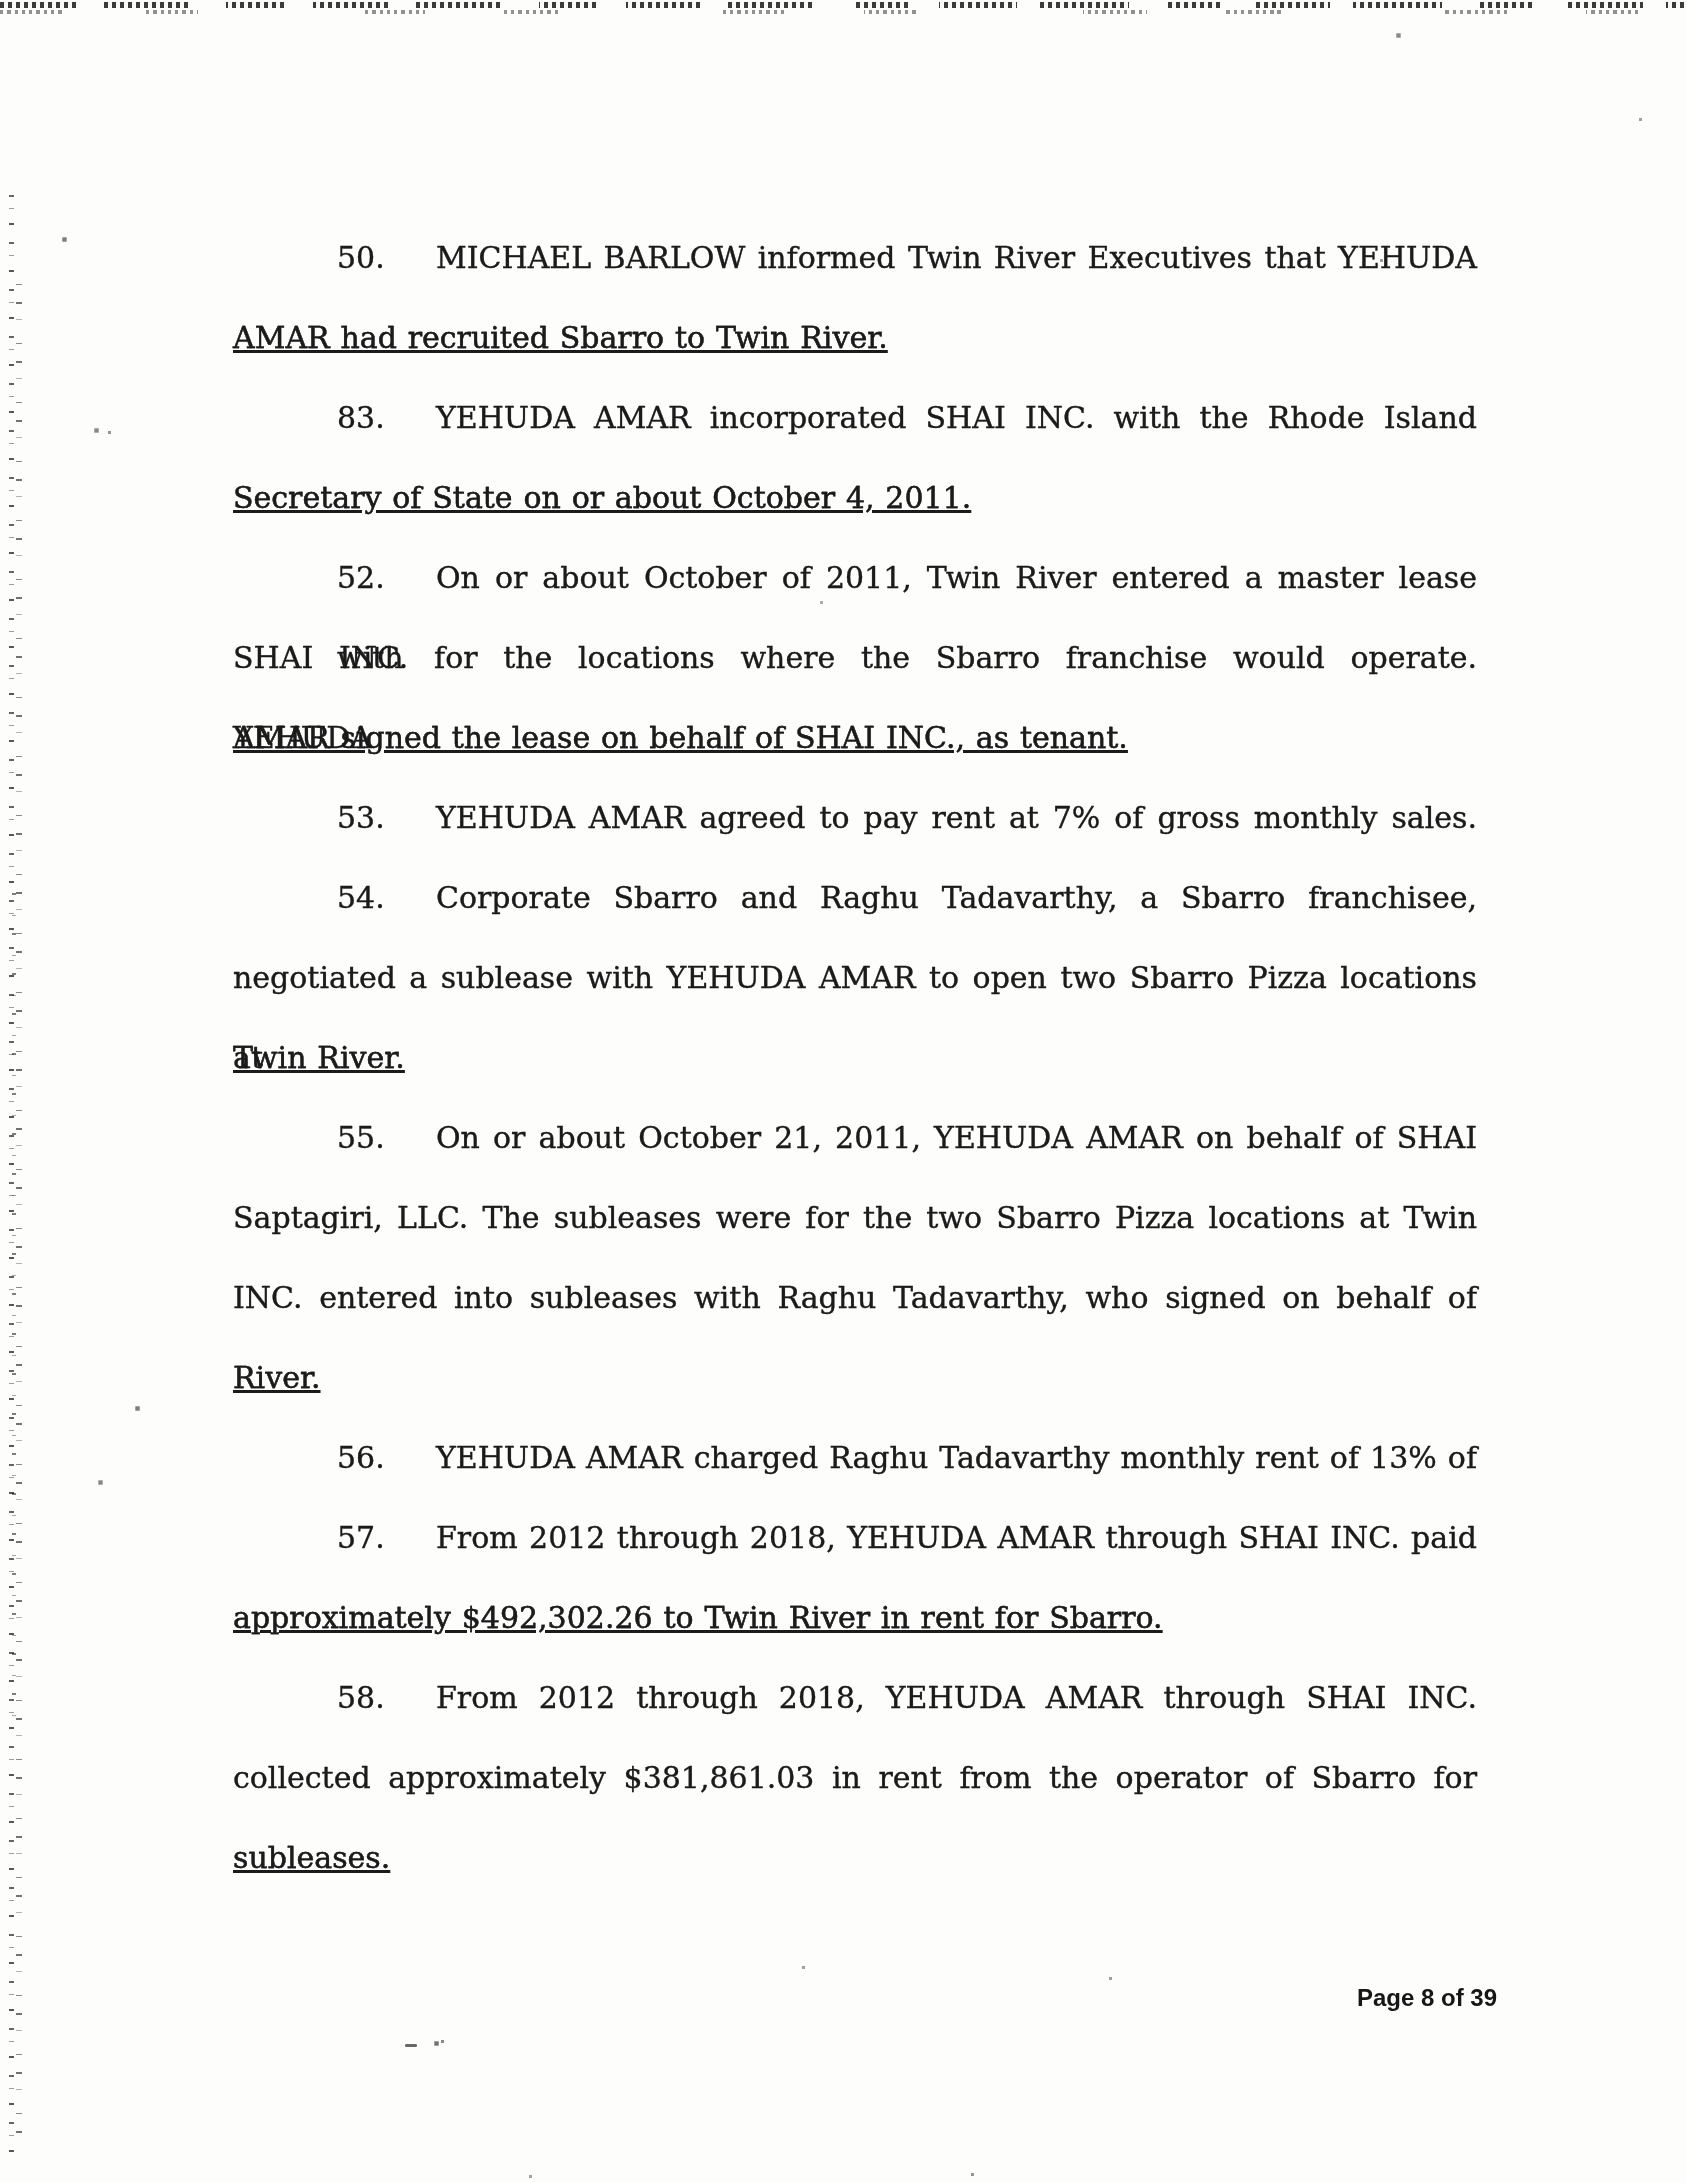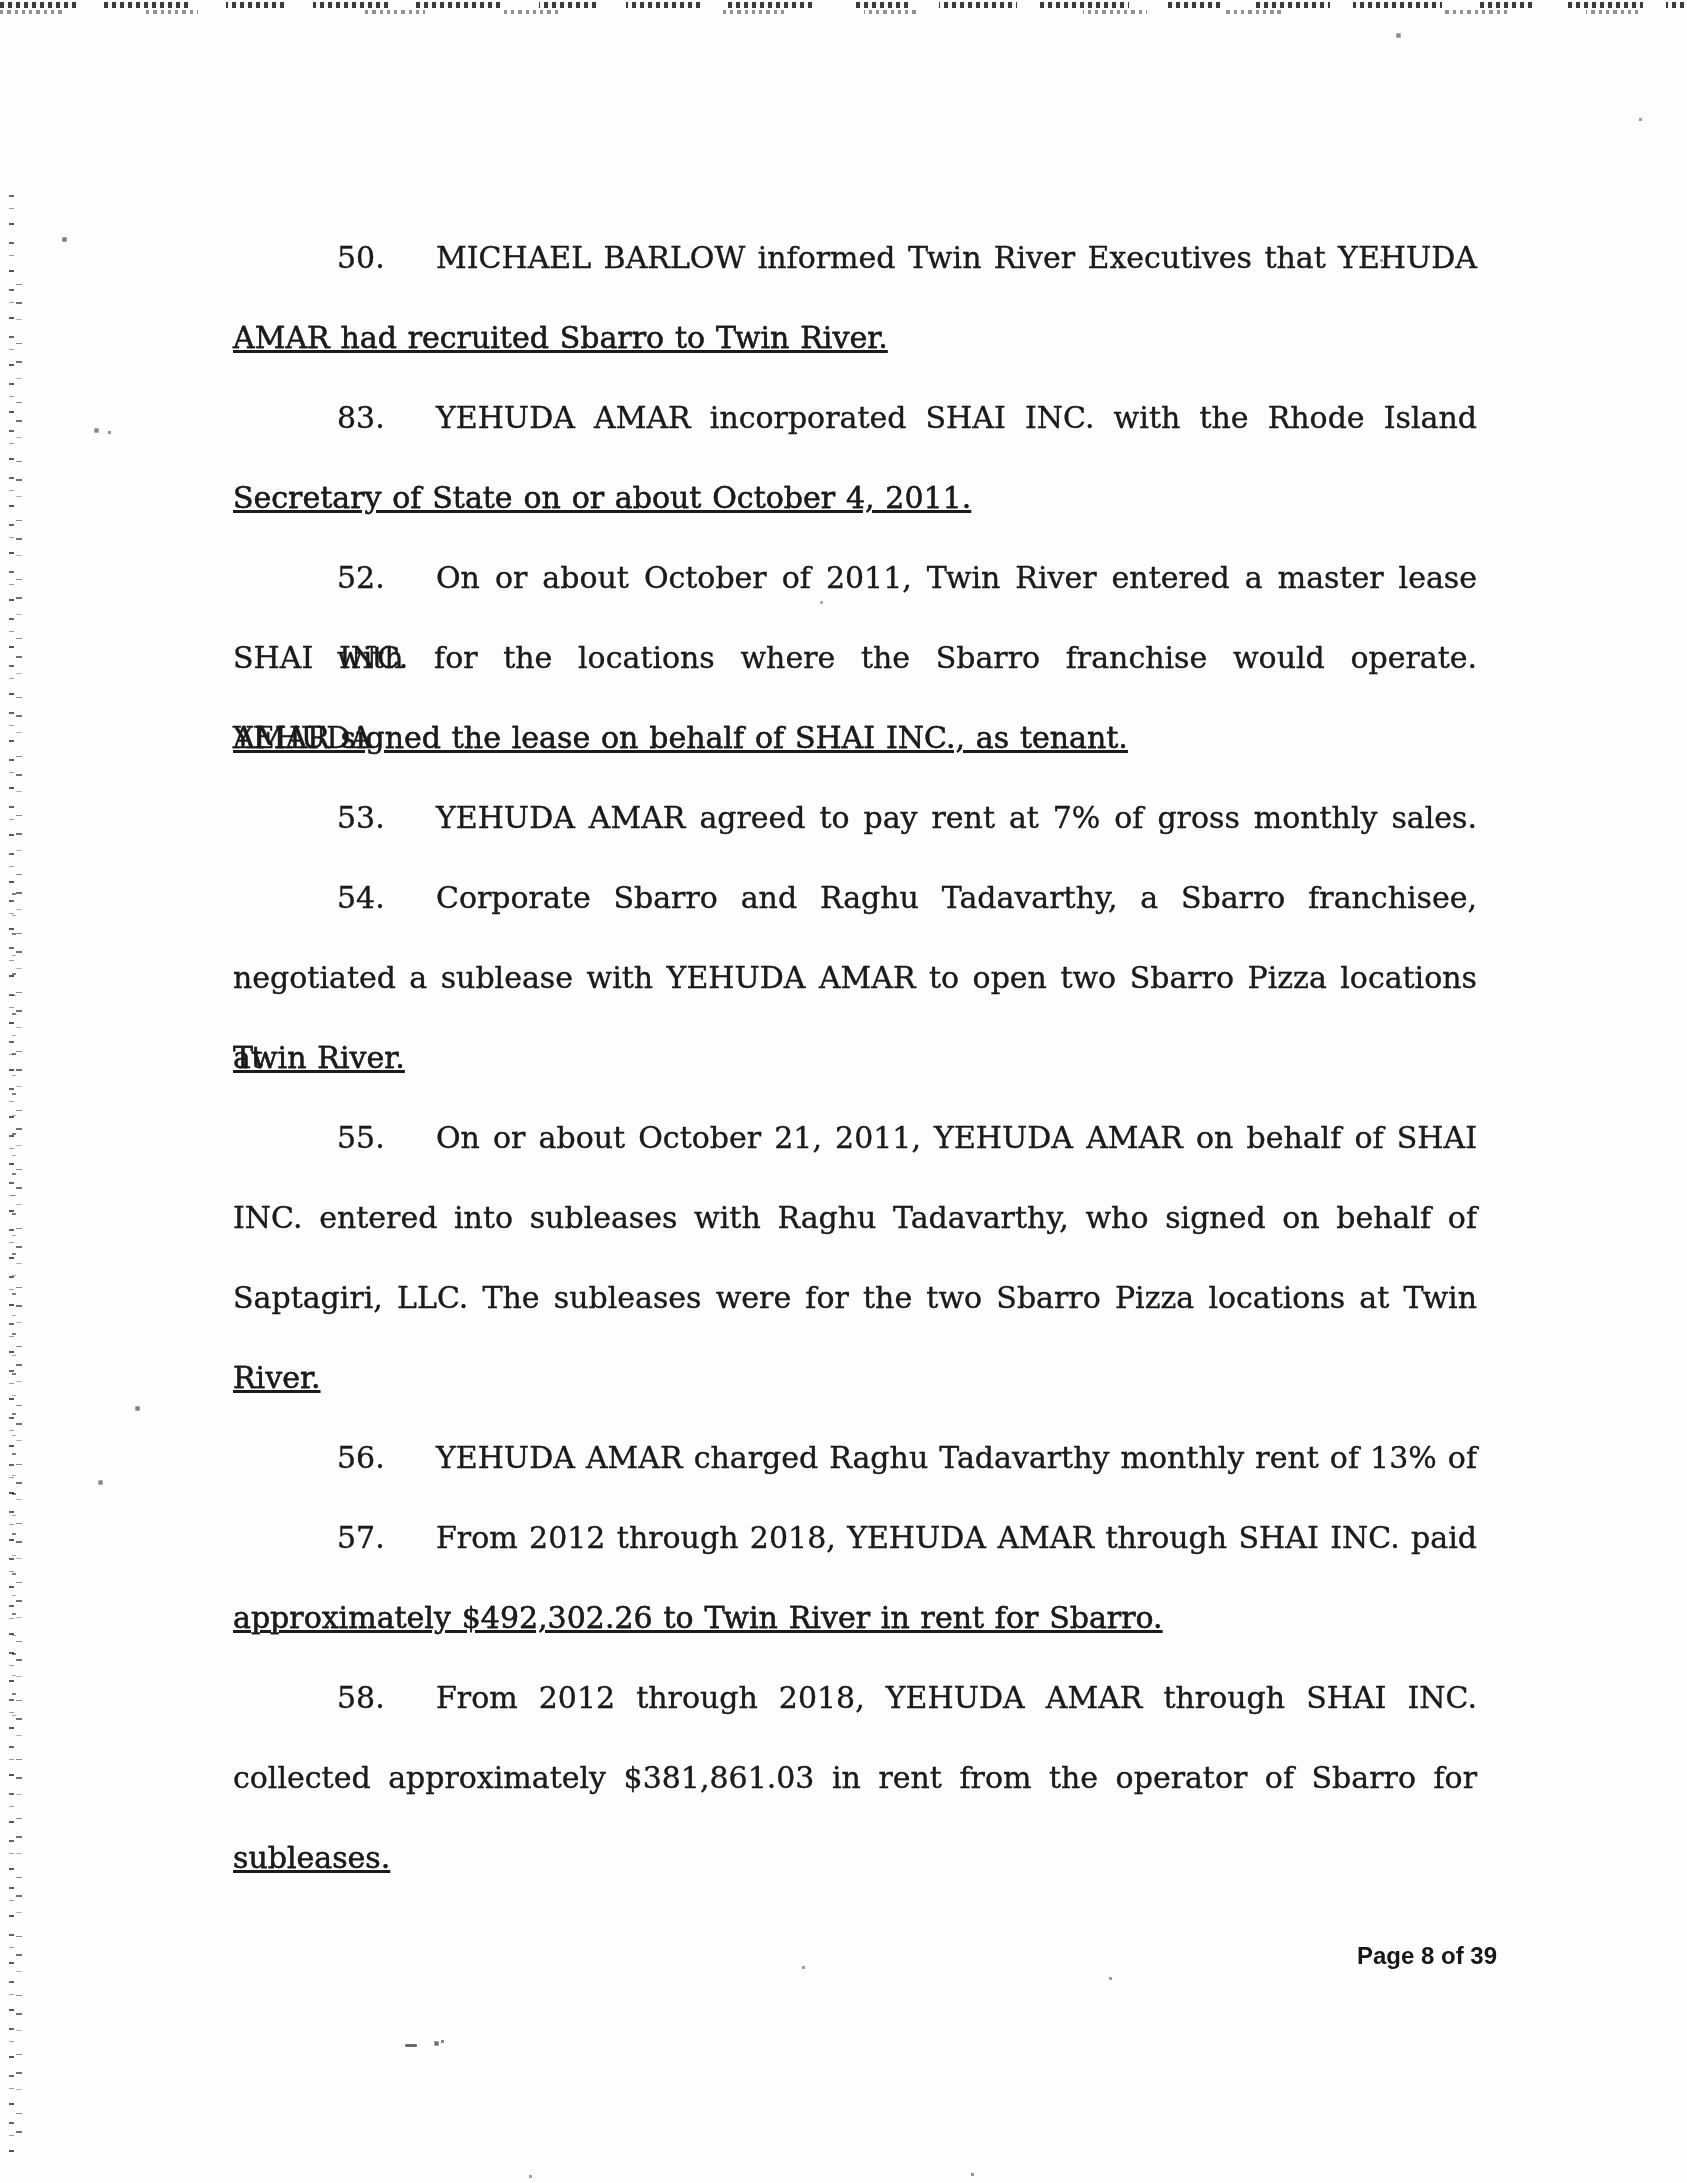--- a/index.html
+++ b/index.html
@@ -34,21 +34,21 @@
   .nl  { text-align: left; text-decoration: underline; }
   .fl  { padding-left: 104px; }
   .fl .pnum {
     display: inline-block;
     width: 99px;
   }
 
   
   .footer {
     position: absolute;
-    top: 1942px;
+    top: 1984px;
     right: 190px;
     font-family: "Liberation Sans", sans-serif;
     font-size: 24px;
     font-weight: 600;
     color: #161616;
     letter-spacing: 0px;
   }
   .footer .strong { font-weight: 800; }
 
   
@@ -155,22 +155,22 @@
     </div>
 
     <div>
       <div class="line jl fl"><span class="pnum">54.</span><span>Corporate Sbarro and Raghu Tadavarthy, a Sbarro franchisee,</span></div>
       <div class="line jl">negotiated a sublease with YEHUDA AMAR to open two Sbarro Pizza locations at</div>
       <div class="line nl">Twin River.</div>
     </div>
 
     <div>
       <div class="line jl fl"><span class="pnum">55.</span><span>On or about October 21, 2011, YEHUDA AMAR on behalf of SHAI</span></div>
+      <div class="line jl">Saptagiri, LLC.  The subleases were for the two Sbarro Pizza locations at Twin</div>
       <div class="line jl">INC. entered into subleases with Raghu Tadavarthy, who signed on behalf of</div>
-      <div class="line jl">Saptagiri, LLC.  The subleases were for the two Sbarro Pizza locations at Twin</div>
       <div class="line nl">River.</div>
     </div>
 
     <div>
       <div class="line jl fl"><span class="pnum">56.</span><span>YEHUDA AMAR charged Raghu Tadavarthy monthly rent of 13% of</span></div>
     </div>
 
     <div>
       <div class="line jl fl"><span class="pnum">57.</span><span>From 2012 through 2018, YEHUDA AMAR through SHAI INC. paid</span></div>
       <div class="line nl">approximately $492,302.26 to Twin River in rent for Sbarro.</div>

